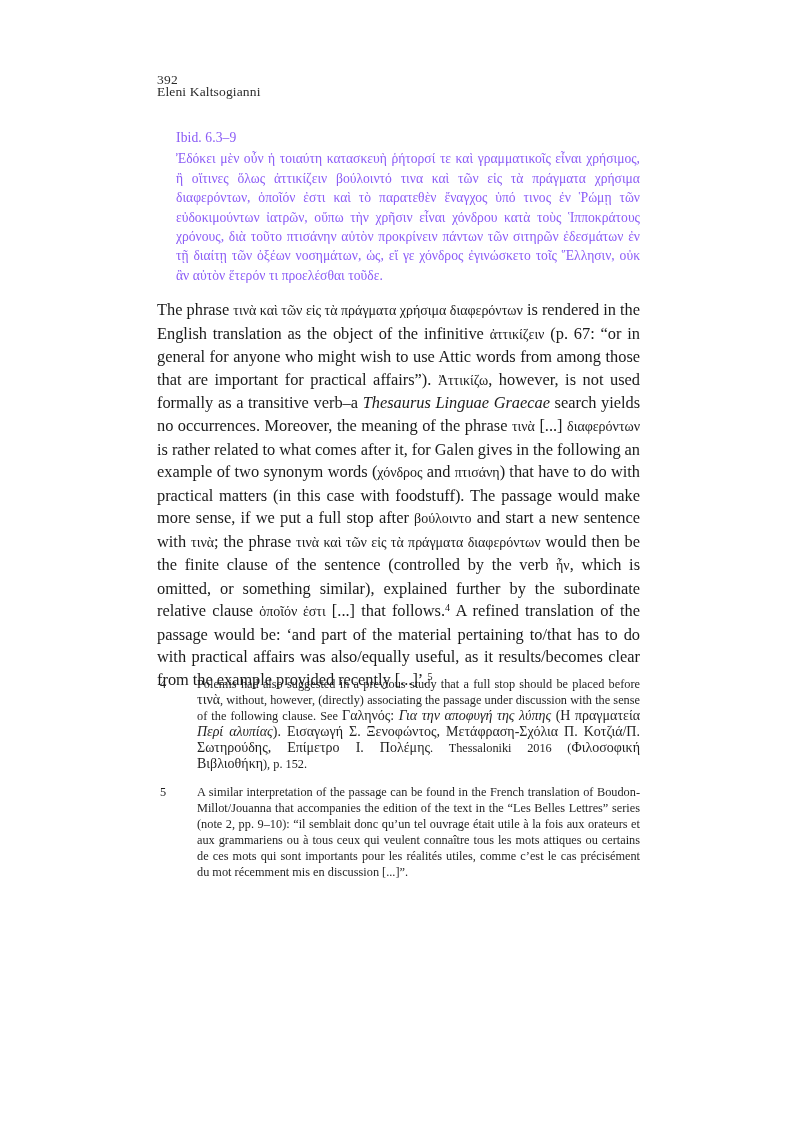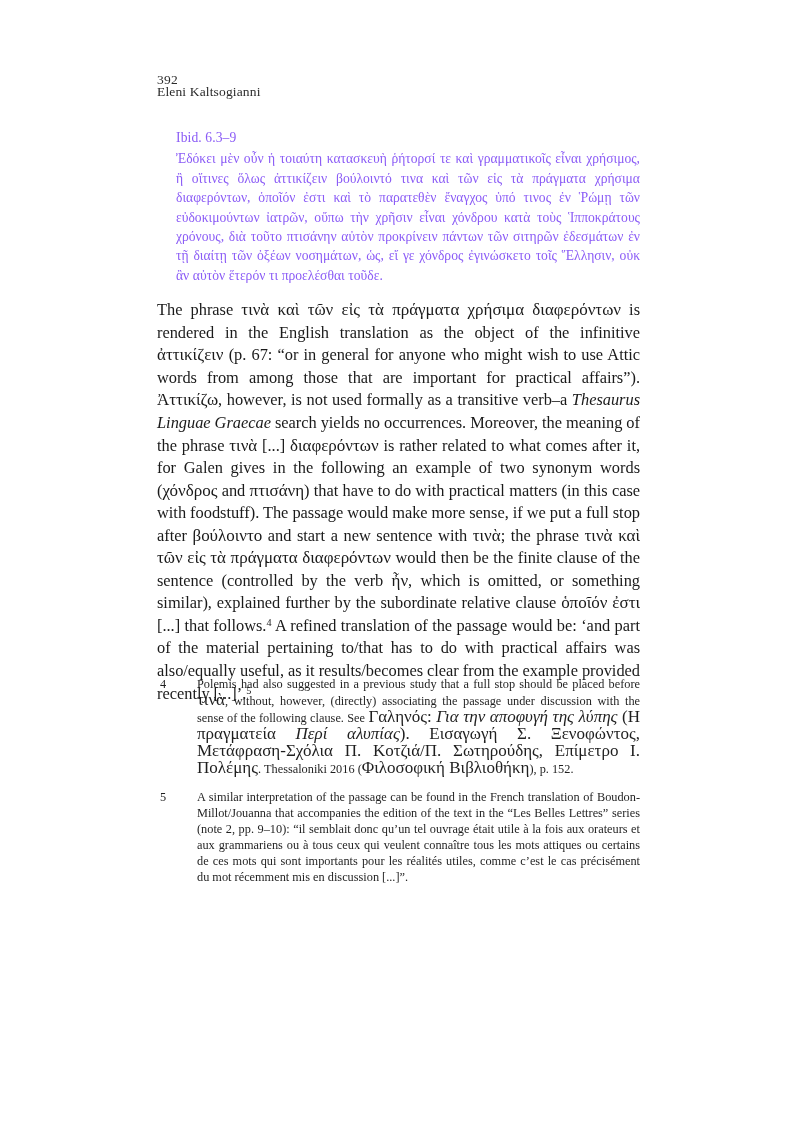--- a/index.html
+++ b/index.html
@@ -83,21 +83,21 @@
   .body-para {
     margin: 0;
     font-size: 16.4px;
     line-height: 22.55px;
     text-align: justify;
     text-align-last: left;
     letter-spacing: -0.02px;
     word-spacing: -0.1px;
   }
   .gk {
-    font-size: 17px;
+    font-size: 14px;
     font-family: Liberation Serif, serif;
   }
   .it {
     font-style: italic;
   }
   sup {
     font-size: 0.62em;
     vertical-align: 0.45em;
     line-height: 0;
   }

